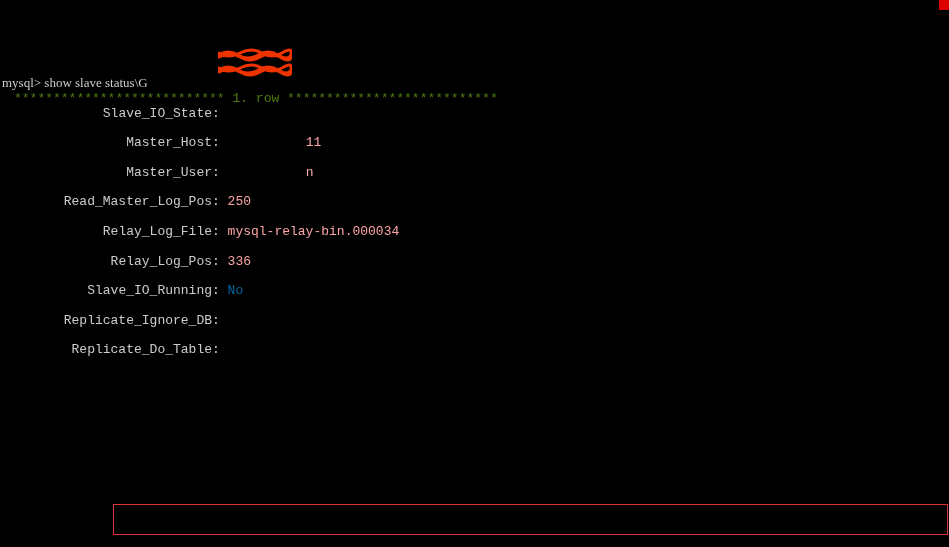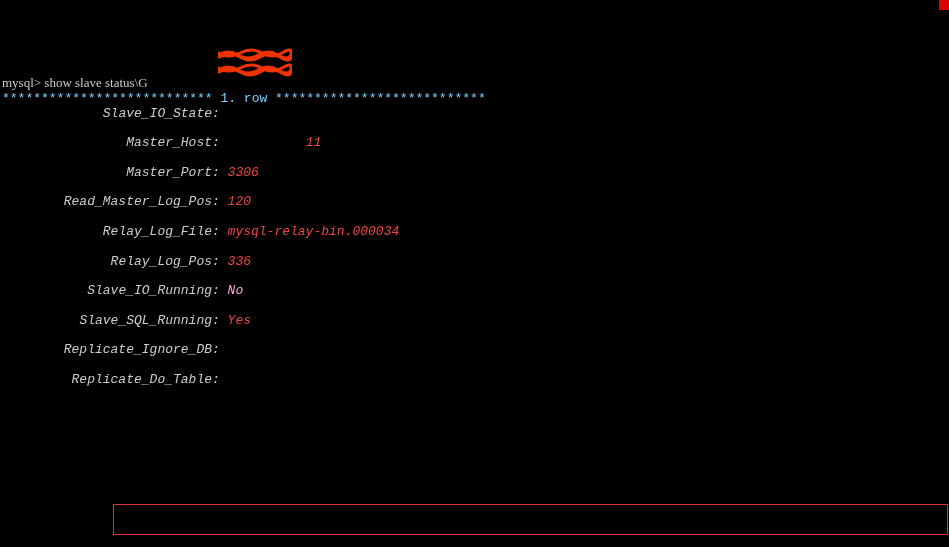--- a/index.html
+++ b/index.html
@@ -10,31 +10,31 @@
     font-size: 13px;
     line-height: 14.8px;
     width: 949px;
     height: 547px;
     overflow: hidden;
     position: relative;
     white-space: pre;
   }
   .term { padding: 2px 0 0 2px; }
   .prompt-line { color: #ccc; font-family: Liberation Serif, serif; }
-  .row-header { color: #7dd3fc; }
-  .kv { display: block; font-style: italic; }
+  .row-header { color: #4d7c0f; margin-left: 12px; }
+  .kv { display: block; }
   .key {
     display: inline-block;
     width: 210px;
     text-align: right;
     color: #ccc;
   }
   .colon { color: #ccc; }
-  .val { color: #ef4444; }
-  .val-cyan { color: #f9a8d4; }
+  .val { color: #fca5a5; }
+  .val-cyan { color: #0369a1; }
   .red-indicator {
     position: absolute;
     top: 0; right: 0;
     width: 10px; height: 10px;
     background: #d00;
   }
   .redact {
     position: absolute;
     height: 12px;
     background: transparent;
@@ -50,26 +50,25 @@
 </head>
 <body>
 
 
 
 <div class="term">
 <span class="prompt-line">mysql&gt; show slave status\G</span>
 <span class="row-header">*************************** 1. row ***************************</span>
 <span class="kv"><span class="key">Slave_IO_State</span><span class="colon">: </span><span class="val"></span></span>
 <span class="kv"><span class="key">Master_Host</span><span class="colon">: </span><span class="val">          </span><span class="val">11</span></span>
-<span class="kv"><span class="key">Master_Port</span><span class="colon">: </span><span class="val">3306</span></span>
-<span class="kv"><span class="key">Read_Master_Log_Pos</span><span class="colon">: </span><span class="val">120</span></span>
+<span class="kv"><span class="key">Master_User</span><span class="colon">: </span><span class="val">          </span><span class="val">n</span></span>
+<span class="kv"><span class="key">Read_Master_Log_Pos</span><span class="colon">: </span><span class="val">250</span></span>
 <span class="kv"><span class="key">Relay_Log_File</span><span class="colon">: </span><span class="val">mysql-relay-bin.000034</span></span>
 <span class="kv"><span class="key">Relay_Log_Pos</span><span class="colon">: </span><span class="val">336</span></span>
 <span class="kv"><span class="key">Slave_IO_Running</span><span class="colon">: </span><span class="val-cyan">No</span></span>
-<span class="kv"><span class="key">Slave_SQL_Running</span><span class="colon">: </span><span class="val">Yes</span></span>
 <span class="kv"><span class="key">Replicate_Ignore_DB</span><span class="colon">: </span><span class="val"></span></span>
 <span class="kv"><span class="key">Replicate_Do_Table</span><span class="colon">: </span><span class="val"></span></span>
 
 
 
 
 
 
 
 

